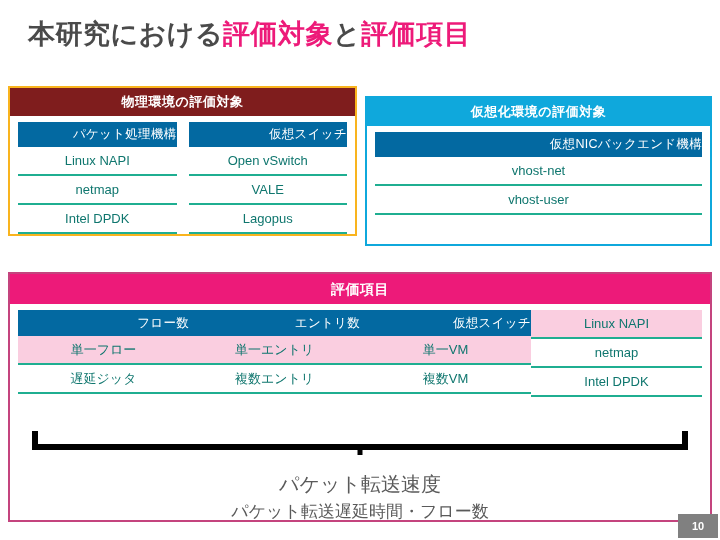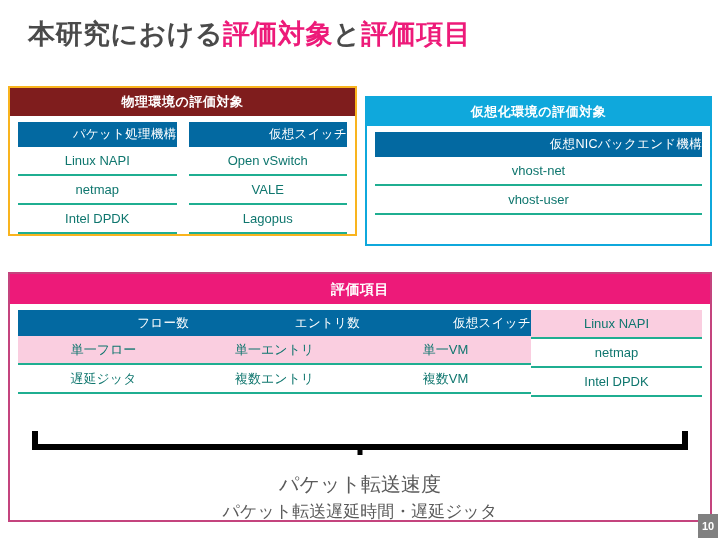--- a/index.html
+++ b/index.html
@@ -154,21 +154,21 @@
     left: 0;
     top: 500px;
     font-size: 17px;
   }
 
   
   #page-badge {
     position: absolute;
     right: 2px;
     bottom: 2px;
-    width: 20px;
+    width: 40px;
     height: 24px;
     background: #808080;
     color: #ffffff;
     font-size: 11px;
     font-weight: bold;
     text-align: center;
     line-height: 24px;
   }
 </style>
 </head>
@@ -246,15 +246,15 @@
 
   </div>
 </div>
 
 <svg class="bracket" viewBox="0 0 656 28" preserveAspectRatio="none" xmlns="http://www.w3.org/2000/svg">
   <path d="M3 3 L3 19 L653 19 L653 3" fill="none" stroke="#000000" stroke-width="6"></path>
   <path d="M328 19 L328 27" fill="none" stroke="#000000" stroke-width="5"></path>
 </svg>
 
 <div class="metric-caption" id="metric-speed">パケット転送速度</div>
-<div class="metric-caption" id="metric-latency">パケット転送遅延時間・遅延ジッタ</div>
+<div class="metric-caption" id="metric-latency">パケット転送遅延時間・フロー数</div>
 
 <div id="page-badge">10</div>
 
 </body></html>

